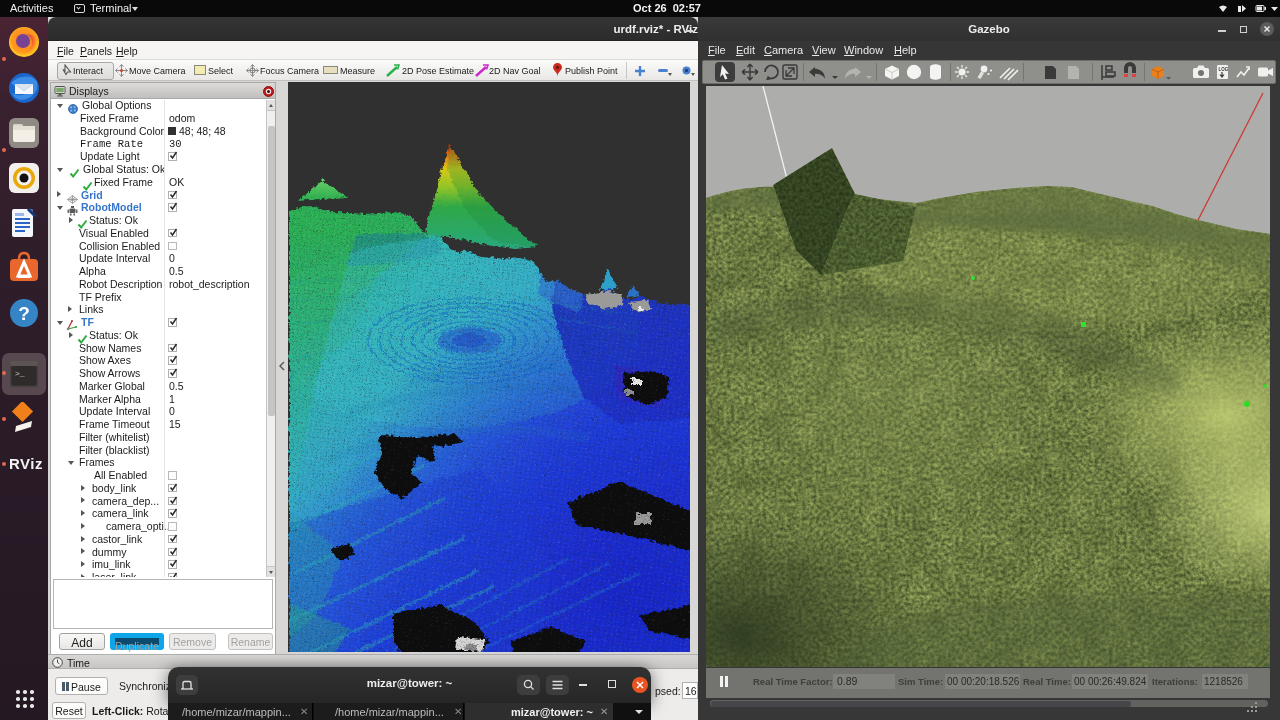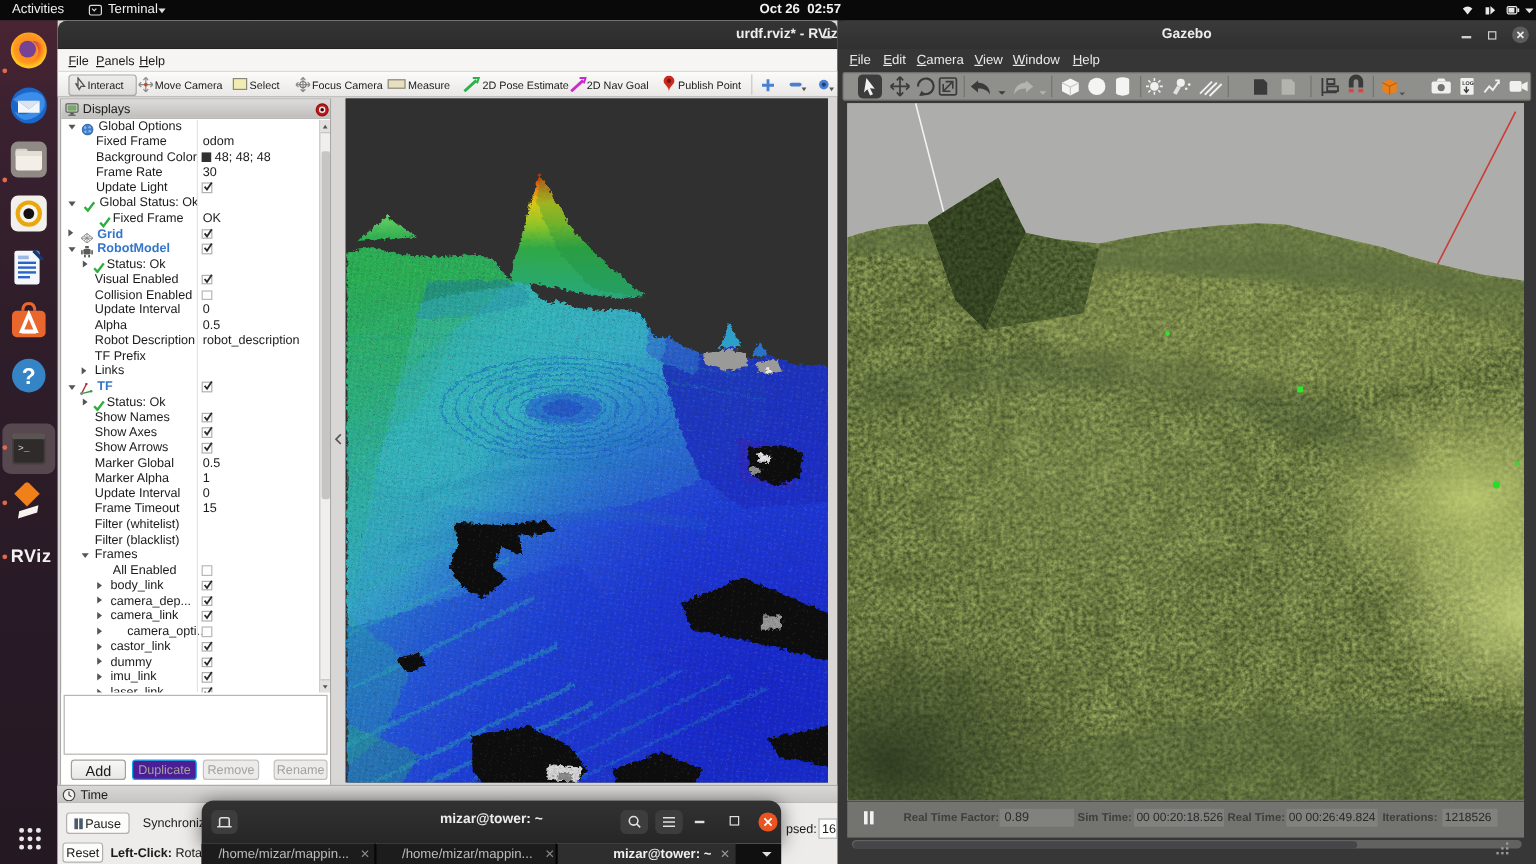--- a/index.html
+++ b/index.html
@@ -207,21 +207,21 @@
         </div>
         <div class="abs" style="left:0;top:29.1px;width:224px;height:12.75px;">
           <div class="txt" style="left:29px;top:0px;font-size:10.5px;color:#1a1a1a;font-weight:normal;">Fixed Frame</div>
           <div class="txt" style="left:118px;top:0px;font-size:10.5px;color:#1a1a1a;">odom</div>
         </div>
         <div class="abs" style="left:0;top:41.9px;width:224px;height:12.75px;">
           <div class="txt" style="left:29px;top:0px;font-size:10.5px;color:#1a1a1a;font-weight:normal;">Background Color</div>
           <div class="abs" style="left:117px;top:2px;width:8px;height:8px;background:#303030;"></div>
           <div class="txt" style="left:128px;top:0px;font-size:10.5px;color:#1a1a1a;">48; 48; 48</div>
         </div>
-        <div class="abs" style="left:0;top:54.6px;width:224px;height:12.75px;">
+        <div class="abs" style="left:0;top:54.6px;width:224px;height:12.75px;font-family:Liberation Mono, monospace;">
           <div class="txt" style="left:29px;top:0px;font-size:10.5px;color:#1a1a1a;font-weight:normal;">Frame Rate</div>
           <div class="txt" style="left:118px;top:0px;font-size:10.5px;color:#1a1a1a;">30</div>
         </div>
         <div class="abs" style="left:0;top:67.4px;width:224px;height:12.75px;">
           <div class="txt" style="left:29px;top:0px;font-size:10.5px;color:#1a1a1a;font-weight:normal;">Update Light</div>
           <div class="abs" style="left:117px;top:2px;width:8.5px;height:8.5px;border:1px solid #b0b0ae;background:#fff;"></div>
           <svg class="abs" style="left:117px;top:0px" width="11" height="11" viewBox="0 0 11 11">
             <path d="M2.5 5.5 L4.5 8 L8.5 2" fill="none" stroke="#2a2a2a" stroke-width="1.5"></path>
           </svg>
         </div>
@@ -443,21 +443,21 @@
    <div class="abs" style="left:0px;top:0px;width:8px;height:11px;background:#e2e1df;border-bottom:1px solid #c6c5c3;">
             <div class="abs" style="left:1.8px;top:3.5px;width:0;height:0;border-left:2.6px solid transparent;border-right:2.6px solid transparent;border-bottom:3.6px solid #555;"></div>
           </div>
    <div class="abs" style="left:0px;top:466px;width:8px;height:11px;background:#e2e1df;border-top:1px solid #c6c5c3;">
             <div class="abs" style="left:1.8px;top:3.5px;width:0;height:0;border-left:2.6px solid transparent;border-right:2.6px solid transparent;border-top:3.6px solid #555;"></div>
           </div>
    <div class="abs" style="left:0.5px;top:26px;width:7px;height:290px;background:#c6c5c3;border-radius:2px;"></div>
   </div>
   <div class="abs" style="left:2px;top:496px;width:220px;height:50px;background:#fff;border:1px solid #b6b5b3;"></div>
   <div class="abs" style="left:8px;top:550px;width:46px;height:17px;background:linear-gradient(#f8f8f7,#e8e7e5);border:1px solid #a0a09e;border-radius:3px;text-align:center;font-size:12px;color:#1a1a1a;padding-top:2px;">Add</div>
-  <div class="abs" style="left:59px;top:550px;width:54px;height:17px;background:#4c1d95;border:1px solid #0ea5e9;border-radius:3px;text-align:center;font-size:10.5px;color:#a3a2a0;padding-top:2px;">Duplicate</div>
+  <div class="abs" style="left:59px;top:550px;width:54px;height:17px;background:#0c4a6e;border:5px solid #0ea5e9;border-radius:3px;text-align:center;font-size:10.5px;color:#a3a2a0;padding-top:2px;">Duplicate</div>
   <div class="abs" style="left:118px;top:550px;width:47px;height:17px;background:#ecebe9;border:1px solid #c2c1bf;border-radius:3px;text-align:center;font-size:10.5px;color:#a3a2a0;padding-top:2px;">Remove</div>
   <div class="abs" style="left:177px;top:550px;width:45px;height:17px;background:#ecebe9;border:1px solid #c2c1bf;border-radius:3px;text-align:center;font-size:10.5px;color:#a3a2a0;padding-top:2px;">Rename</div>
  </div>
 
  <div class="abs" style="left:240px;top:65px;width:402px;height:570px;background:#303030;" id="cloudhost">
 <svg width="402" height="570" viewBox="0 0 402 570" style="position:absolute;left:0;top:0;">
 <defs>
  <linearGradient id="terr" gradientUnits="userSpaceOnUse" x1="0" y1="130" x2="360" y2="520">
   <stop offset="0" stop-color="#2db354"></stop>
   <stop offset="0.13" stop-color="#2bac7c"></stop>

